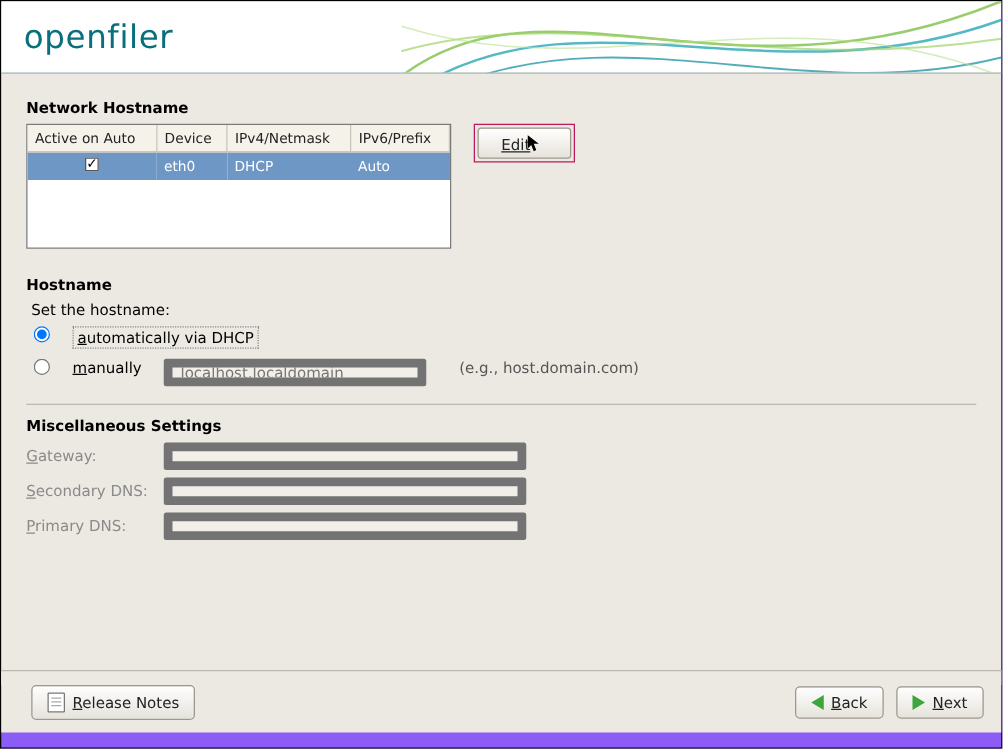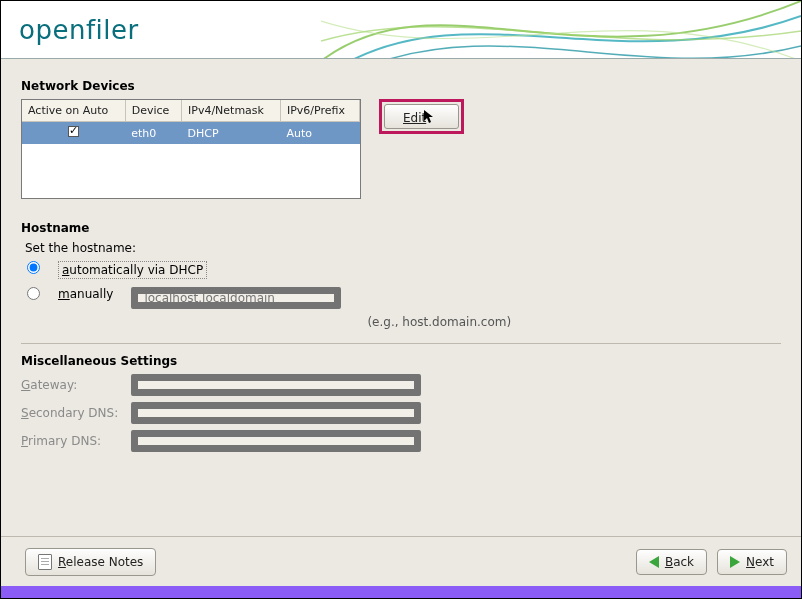--- a/index.html
+++ b/index.html
@@ -91,21 +91,21 @@
   }
   .chkbox::after {
     content: "✓";
     position: absolute;
     top: -3px; left: 0;
     font-size: 11px;
     color: #000;
     font-weight: bold;
   }
   .edit-btn-wrap {
-    border: 3px solid #be185d;
+    border: 1px solid #be185d;
     padding: 2px;
   }
   button.plain {
     font-family: inherit;
     font-size: 12px;
     background: linear-gradient(#fefefe,#e6e3db);
     border: 1px solid #9a978e;
     border-radius: 3px;
     padding: 3px 18px;
     cursor: pointer;
@@ -193,21 +193,21 @@
     position: relative;
     border-radius: 1px;
   }
   .doc-icon::before {
     content:"";
     position:absolute;
     top:3px; left:2px; right:2px;
     height:1px; background:#aaa;
     box-shadow: 0 3px 0 #aaa, 0 6px 0 #aaa;
   }
-  .hint { color:#555; margin-left:8px;margin-top:28px; }
+  .hint { color:#555; margin-left:8px; }
 </style>
 </head>
 <body>
 
 <div class="window">
 
   <div class="header">
     <div class="logo">
       <span>openfiler</span>
     </div>
@@ -215,21 +215,21 @@
       <path d="M0,70 C120,-20 260,100 480,10" stroke="#7ec04a" stroke-width="2" fill="none" opacity="0.8"></path>
       <path d="M20,75 C150,0 300,90 480,25" stroke="#2aa6b7" stroke-width="2" fill="none" opacity="0.8"></path>
       <path d="M0,50 C140,10 280,70 480,40" stroke="#9ed36a" stroke-width="1.5" fill="none" opacity="0.7"></path>
       <path d="M40,78 C180,20 320,95 480,55" stroke="#0a8a9a" stroke-width="1.5" fill="none" opacity="0.7"></path>
       <path d="M0,30 C160,80 300,0 480,70" stroke="#b6e08a" stroke-width="1.2" fill="none" opacity="0.6"></path>
     </svg>
   </div>
 
   <div class="content">
 
-    <div class="section-title">Network Devices</div>
+    <div class="section-title">Network Hostname</div>
 
     <div class="net-row">
       <div class="table-wrap">
         <table class="devices">
           <thead>
             <tr>
               <th>Active on Auto</th>
               <th>Device</th>
               <th>IPv4/Netmask</th>
               <th>IPv6/Prefix</th>

